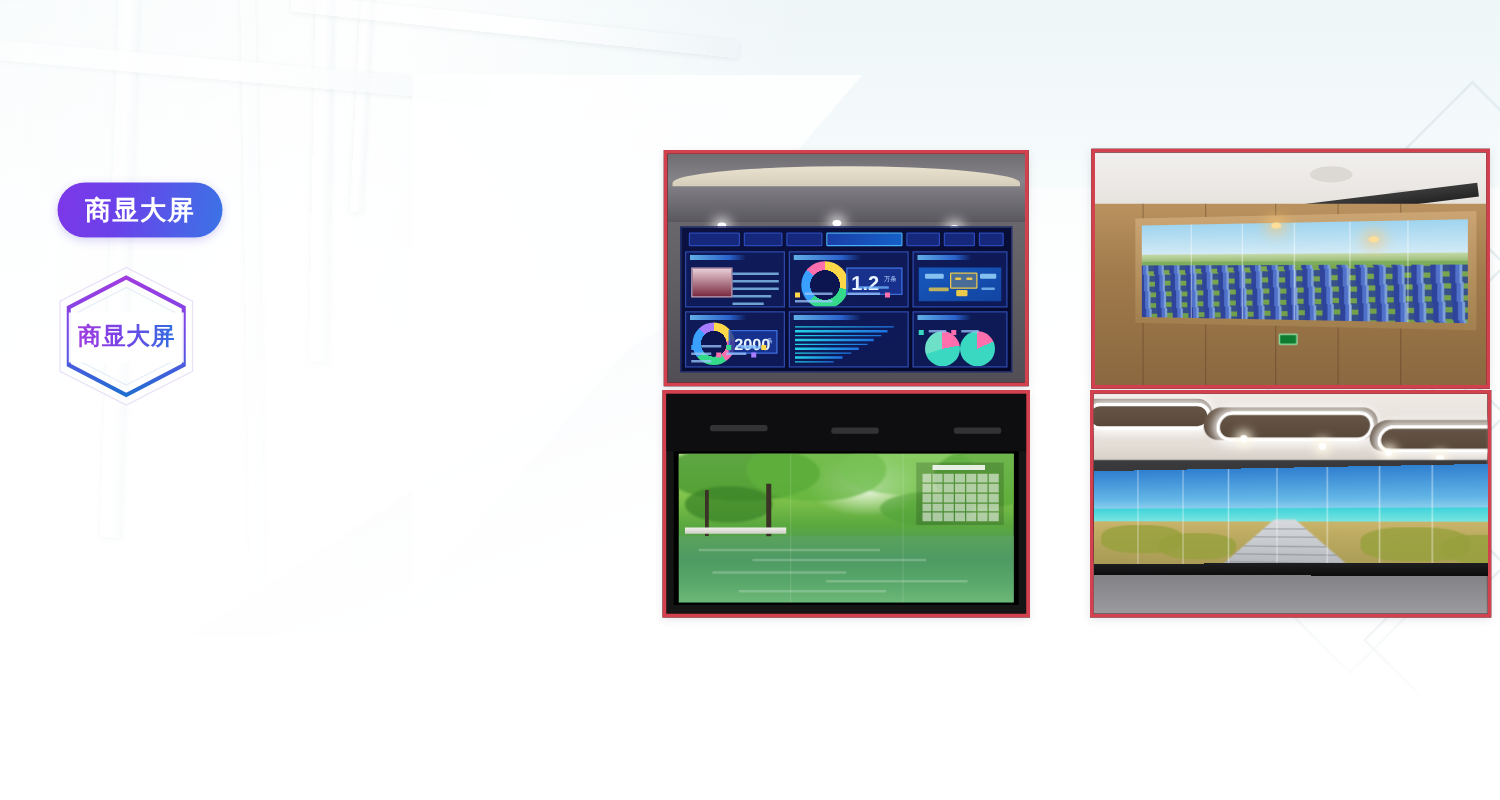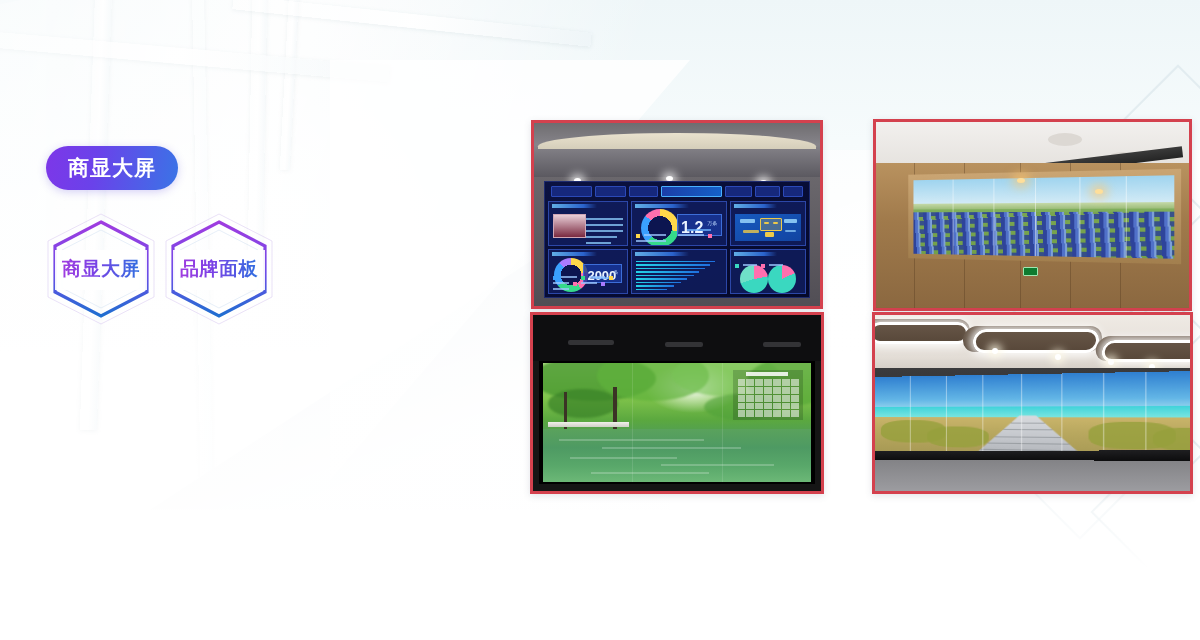--- a/index.html
+++ b/index.html
@@ -258,29 +258,20 @@
             </linearGradient>
           </defs>
           <polygon points="59,12 105,36 105,82 59,106 13,82 13,36" fill="none" stroke="url(#hg1)" stroke-width="3.2"></polygon>
           <polygon points="59,4 112,31 112,87 59,114 6,87 6,31" fill="none" stroke="#d8c8f0" stroke-width="1" opacity=".55"></polygon>
           <polygon points="59,20 98,40 98,78 59,98 20,78 20,40" fill="none" stroke="#cfe0f2" stroke-width="1" opacity=".5"></polygon>
           <rect x="13" y="40" width="92" height="40" fill="#ffffff" opacity=".92"></rect>
         </svg>
         <span class="hexlabel">商显大屏</span>
       </div>
 
-      <div class="hexcell">
-        <svg class="hexsvg" viewBox="0 0 118 118">
-          <polygon points="59,12 105,36 105,82 59,106 13,82 13,36" fill="none" stroke="url(#hg1)" stroke-width="3.2"></polygon>
-          <polygon points="59,4 112,31 112,87 59,114 6,87 6,31" fill="none" stroke="#d8c8f0" stroke-width="1" opacity=".55"></polygon>
-          <polygon points="59,20 98,40 98,78 59,98 20,78 20,40" fill="none" stroke="#cfe0f2" stroke-width="1" opacity=".5"></polygon>
-          <rect x="13" y="40" width="92" height="40" fill="#ffffff" opacity=".92"></rect>
-        </svg>
-        <span class="hexlabel">品牌面板</span>
-      </div>
 
 
 
     </div>
   </div>
 
   <div class="photo p-tl">
     <div class="ph">
       <div class="tl-ceiling">
         <div class="tl-cove"></div>

